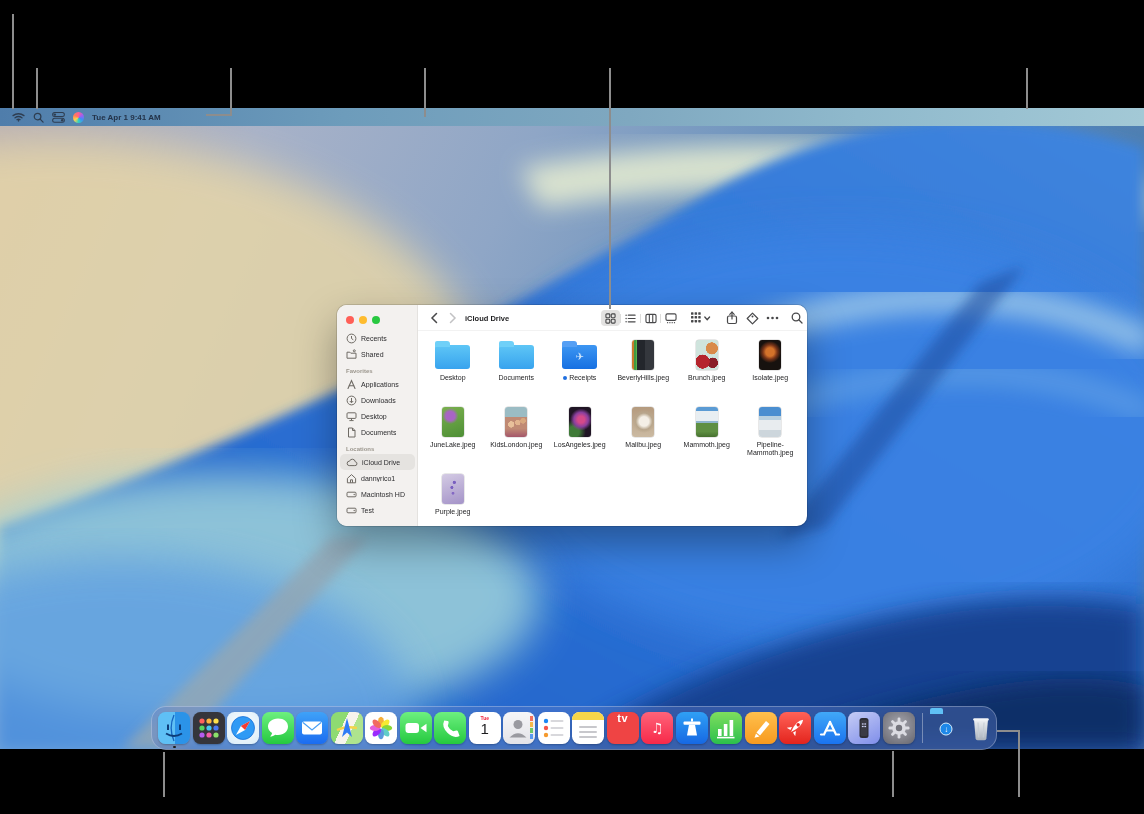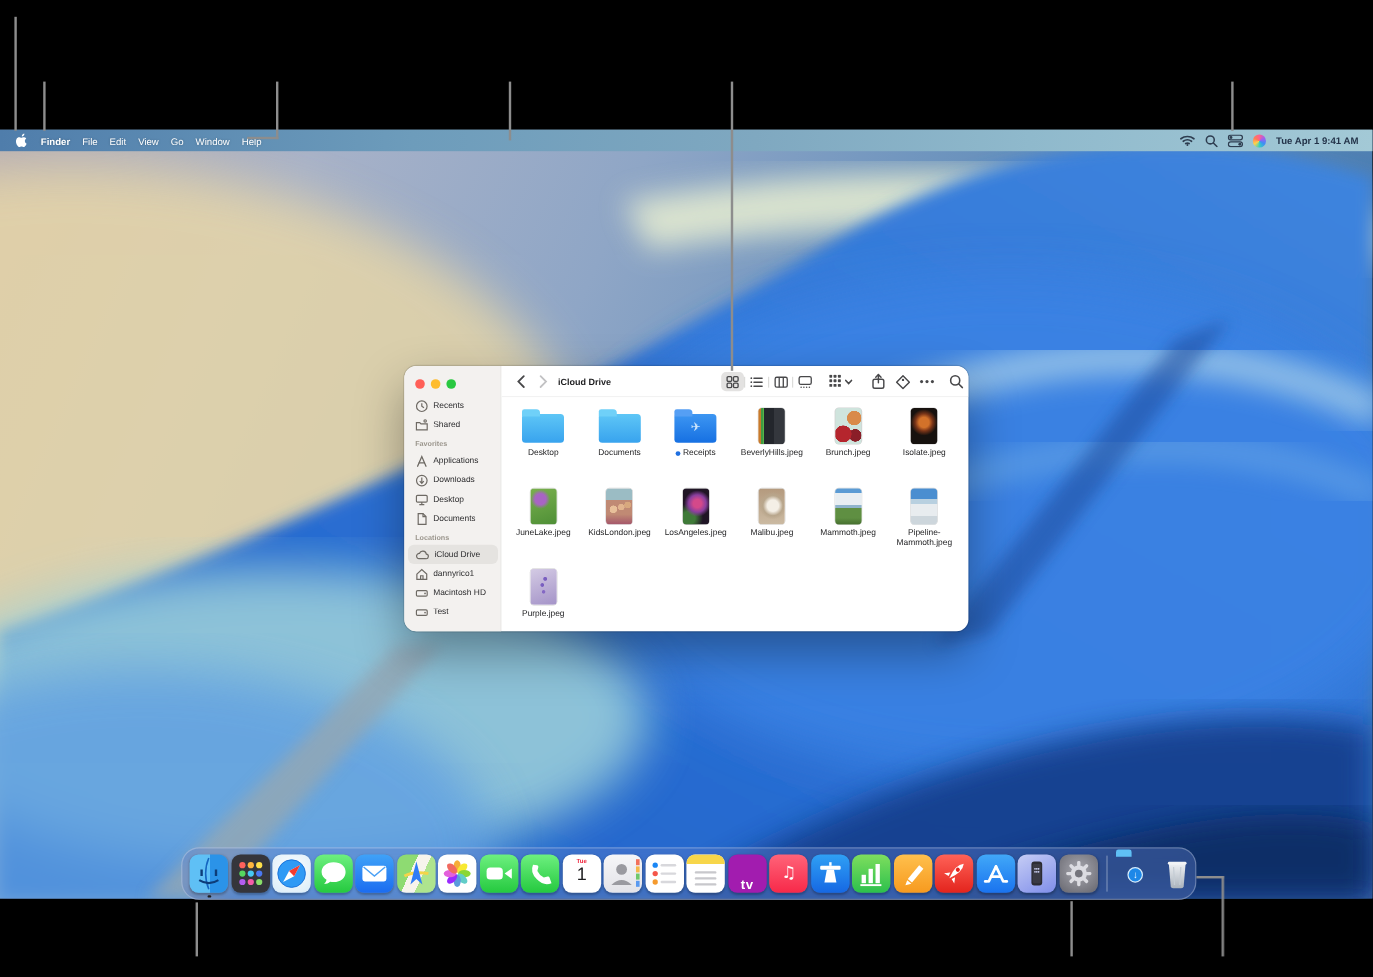--- a/index.html
+++ b/index.html
@@ -110,21 +110,21 @@
   .di-messages,.di-facetime,.di-phone{background:linear-gradient(180deg,#6df07f,#25c93f);}
   .di-mail{background:linear-gradient(180deg,#3fa2f8,#1b6cf0);}
   .di-maps{background:linear-gradient(115deg,#8edb72 0 38%,#f7f4ec 38% 62%,#aee48e 62% 100%);}
   .di-photos{background:#fff;}
   .di-calendar{background:#fff;display:flex;flex-direction:column;align-items:center;}
   .cal-tue{font-size:5px;font-weight:700;color:#f0243c;margin-top:3.5px;line-height:1;}
   .cal-day{font-size:15px;font-weight:300;color:#1d1d1f;line-height:1.1;}
   .di-contacts{background:linear-gradient(180deg,#f6f6f8,#e3e3e8);}
   .di-reminders,.di-notes{background:#fff;}
   .notetop{position:absolute;left:0;top:0;width:32px;height:8px;background:#f7d64a;}
-  .di-tv{background:#a21caf;display:flex;align-items:flex-end;justify-content:center;}
+  .di-tv{background:#ef4444;display:flex;align-items:flex-start;justify-content:center;}
   .tvtext{color:#fff;font-weight:700;font-size:11px;letter-spacing:.5px;}
   .di-music{background:linear-gradient(180deg,#ff6379,#f72949);display:flex;align-items:center;justify-content:center;}
   .musicnote{color:#fff;font-size:14px;font-family:"DejaVu Sans",sans-serif;}
   .di-keynote{background:linear-gradient(180deg,#2fa0f5,#1668e3);}
   .di-numbers{background:linear-gradient(180deg,#7ede5e,#2cc04c);}
   .di-pages{background:linear-gradient(180deg,#ffc04d,#f79a1f);}
   .di-rocket{background:linear-gradient(180deg,#ff6257,#e3241d);}
   .di-app-store{background:linear-gradient(180deg,#41a8f8,#1a73ef);}
   .di-iphone-mirroring{background:linear-gradient(150deg,#c6cdf5,#7f8eea);}
   .di-system-settings{background:radial-gradient(circle at 50% 42%,#a8a8b0,#66666e);}
@@ -178,29 +178,20 @@
       <ellipse cx="230" cy="490" rx="310" ry="125" fill="#9fd2da" opacity=".85" filter="url(#b20)"></ellipse>
       <ellipse cx="120" cy="600" rx="290" ry="150" fill="#5f9fe2" opacity=".8" filter="url(#b20)"></ellipse>
       <path d="M330,430 L368,430 L180,641 L122,641 Z" fill="#92a7b6" opacity=".85" filter="url(#b6)"></path>
       <path d="M980,175 L1025,158 L825,420 L778,430 Z" fill="#1a4c9c" opacity=".55" filter="url(#b6)"></path>
       <path d="M560,641 C760,520 980,468 1144,498 L1144,641 Z" fill="#16418e" opacity=".95" filter="url(#b12)"></path>
       <path d="M760,641 C940,578 1060,558 1144,578 L1144,641 Z" fill="#0d2f66" opacity=".95" filter="url(#b12)"></path>
     </svg>
   </div>
 
   <div id="menubar">
-    <div class="mb-left">
-      <span id="apple-menu">
-        <svg width="11" height="13" viewBox="0 0 14 17" fill="#ffffff">
-          <path d="M9.97 2.62c.5-.6.83-1.44.74-2.28-.71.03-1.58.47-2.09 1.07-.46.53-.87 1.38-.76 2.2.8.06 1.61-.4 2.11-.99z"></path>
-          <path d="M11.18 8.52c-.02-1.79 1.46-2.65 1.53-2.69-.84-1.22-2.14-1.39-2.6-1.41-1.1-.11-2.16.65-2.72.65-.56 0-1.43-.63-2.35-.62-1.21.02-2.32.7-2.94 1.78-1.25 2.17-.32 5.39.9 7.15.6.86 1.31 1.83 2.24 1.79.9-.04 1.24-.58 2.33-.58 1.09 0 1.39.58 2.35.56.97-.02 1.58-.88 2.17-1.75.68-1 .96-1.97.98-2.02-.02-.01-1.87-.72-1.89-2.86z"></path>
-        </svg>
-      </span>
-      <span id="menus"><span class="mi bold">Finder</span><span class="mi">File</span><span class="mi">Edit</span><span class="mi">View</span><span class="mi">Go</span><span class="mi">Window</span><span class="mi">Help</span></span>
-    </div>
     <div class="mb-right">
       <span class="sbicon">
         <svg width="13" height="10" viewBox="0 0 14 11" fill="none" stroke="#2e3d50" stroke-width="1.5" stroke-linecap="round">
           <path d="M1 4 a9 8 0 0 1 12 0"></path>
             <path d="M3.2 6.3 a6 5.4 0 0 1 7.6 0"></path>
           <path d="M5.4 8.4 a3 2.8 0 0 1 3.2 0"></path>
             <circle cx="7" cy="9.7" r=".9" fill="#2e3d50" stroke="none"></circle>
         </svg>
       </span>
       <span class="sbicon">

